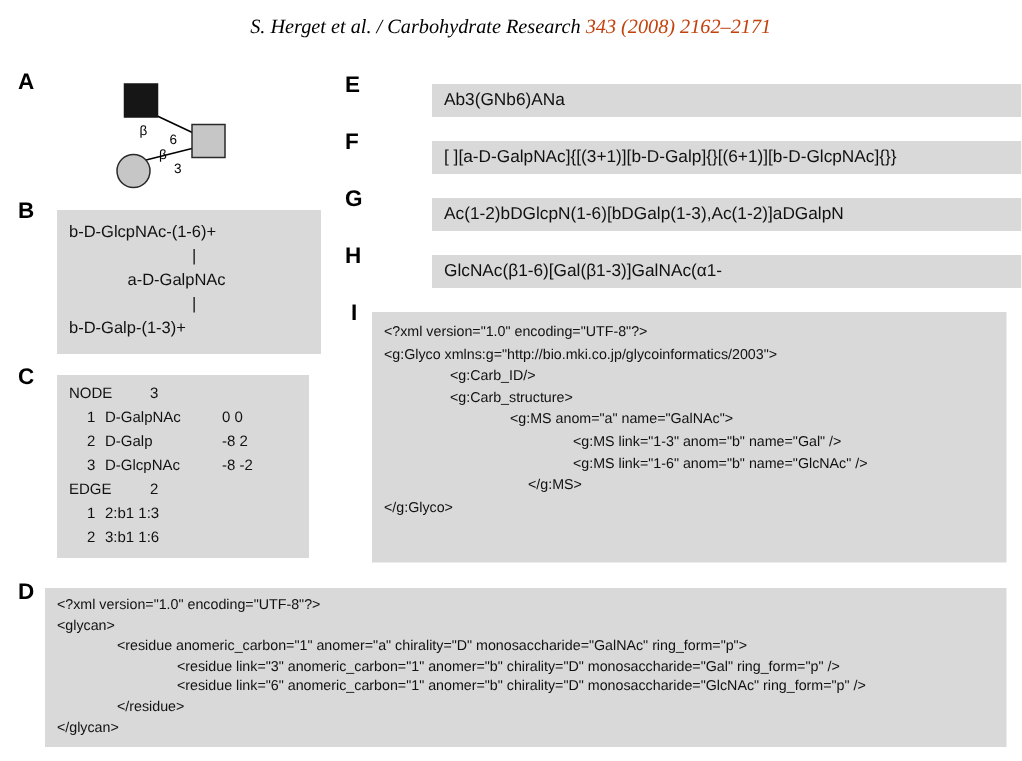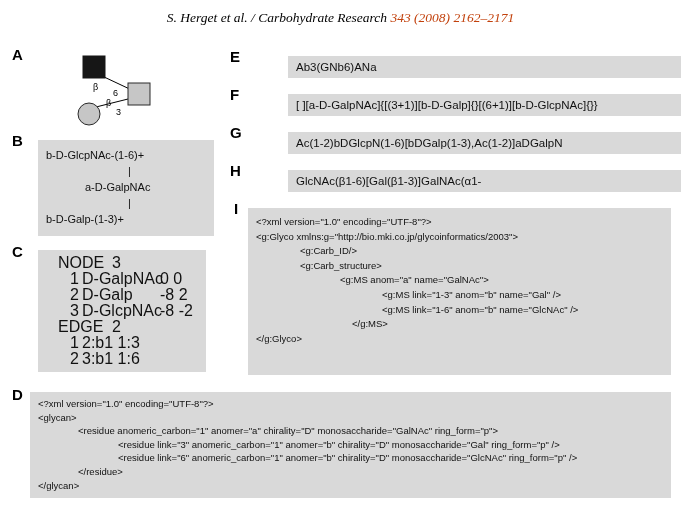--- a/index.html
+++ b/index.html
@@ -20,21 +20,21 @@
   .sq-black{fill:#161616;stroke:#161616;}
   .sq-gray{fill:#c6c6c6;stroke:#2a2a2a;stroke-width:1;}
   .circ-gray{fill:#c6c6c6;stroke:#2a2a2a;stroke-width:1;}
   .elab{font-family:"Liberation Sans",sans-serif;font-size:9px;fill:#000;}
   
   .bbox{left:38px;top:140px;width:176px;height:96px;padding:7px 8px;font-size:11px;line-height:16px;}
   .bl{white-space:pre;}
   .b-pipe{margin-left:82px;}
   .b-core{margin-left:39px;}
   
-  .cbox{left:38px;top:250px;width:168px;height:122px;padding:5px 20px;font-size:16px;line-height:16px;}
+  .cbox{left:38px;top:250px;width:168px;height:122px;padding:5px 8px;font-size:10px;line-height:16px;}
   .c-kw{display:inline-block;width:54px;}
   .c-idx{display:inline-block;width:12px;margin-left:12px;}
   .c-name{display:inline-block;width:78px;}
   .c-row{white-space:pre;}
   
   .dbox{left:30px;top:392px;width:641px;height:106px;padding:5px 8px;font-size:9.5px;line-height:13.6px;}
   .ibox{left:248px;top:208px;width:423px;height:167px;padding:7px 8px;font-size:9.5px;line-height:14.6px;}
   .xl{white-space:pre;}
   .d1{margin-left:40px;}
   .d2{margin-left:80px;}

